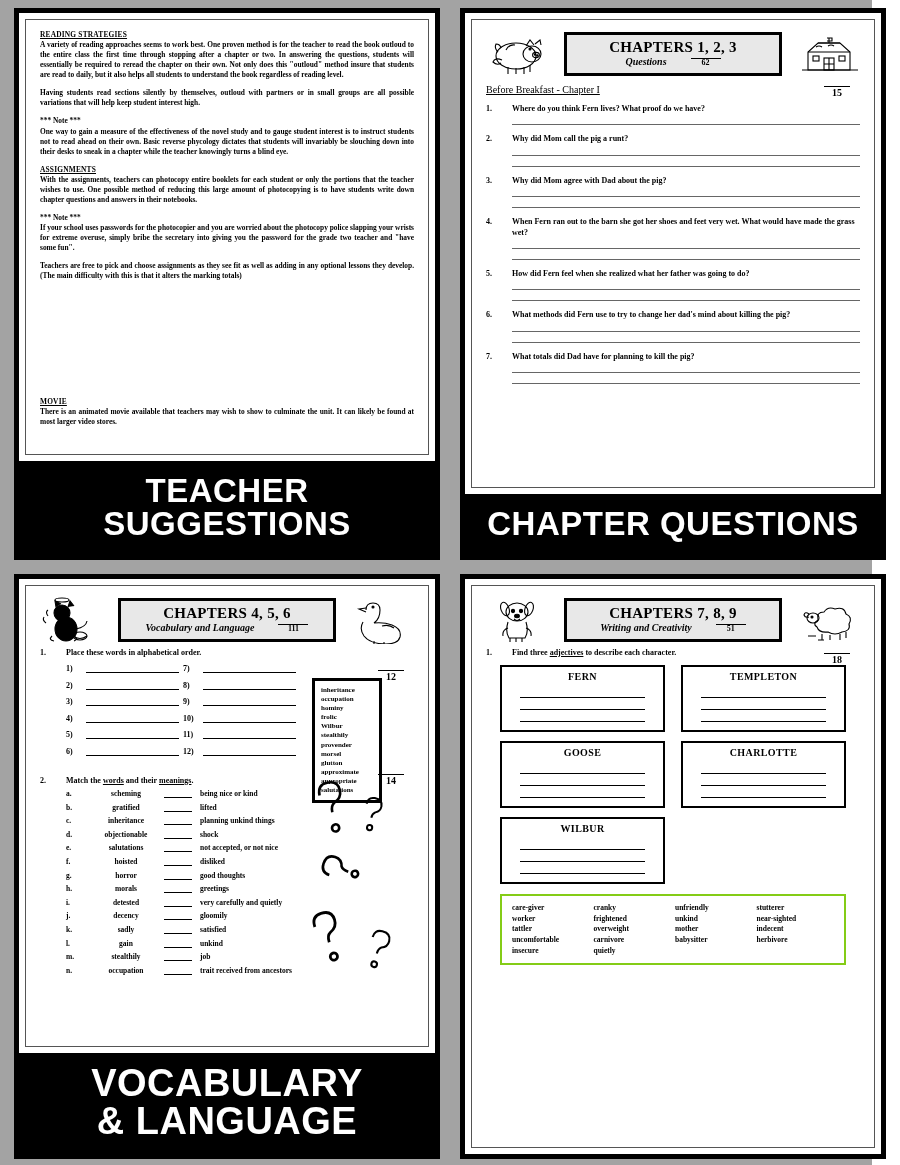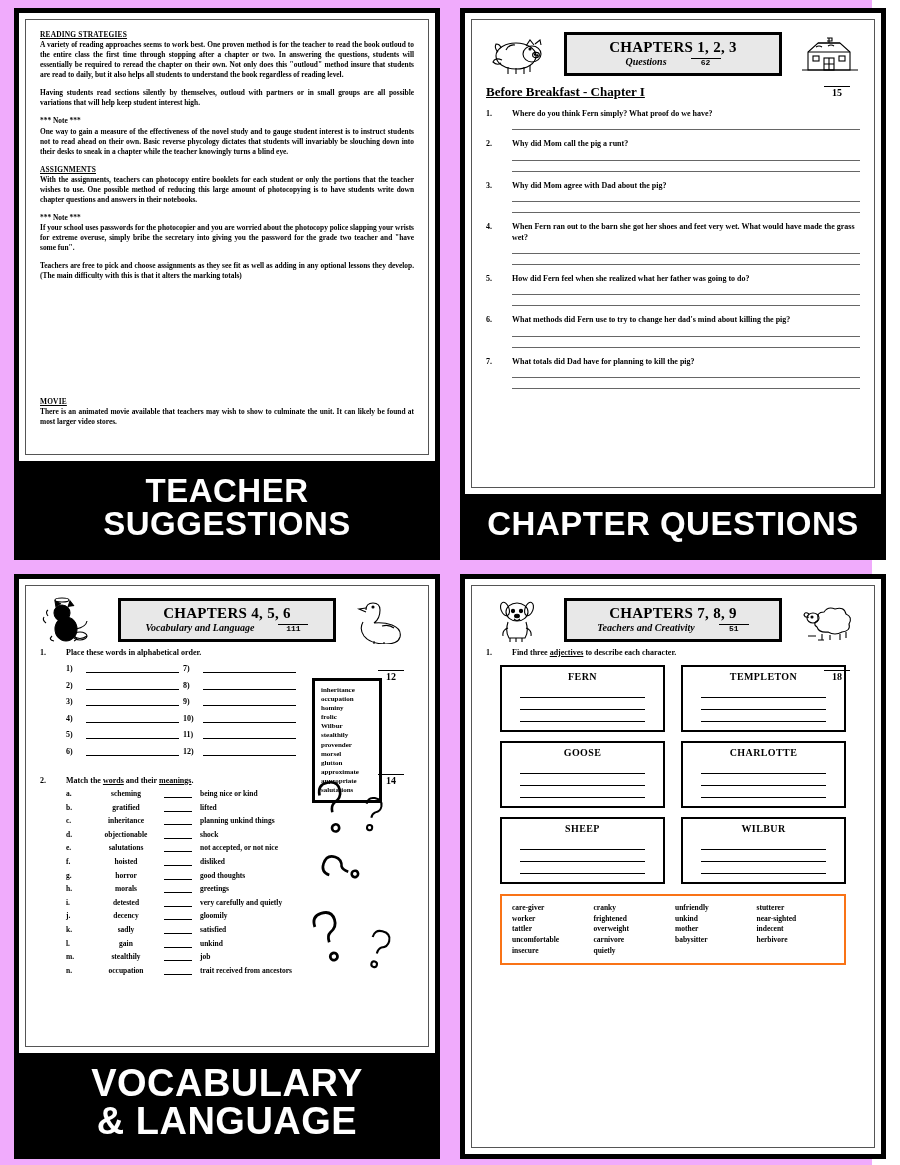--- a/index.html
+++ b/index.html
@@ -1,17 +1,17 @@
 <!DOCTYPE html>
 <html><head>
 <meta charset="utf-8">
 <style>
   html,body{margin:0;padding:0;background:#ffffff;}
   body{width:900px;height:1165px;font-family:"Liberation Serif",serif;color:#000;}
-  .sheet{position:relative;width:872px;height:1165px;background:#f0abfc;box-sizing:border-box;padding-left:16px;}
+  .sheet{position:relative;width:872px;height:1165px;background:#a3a3a3;box-sizing:border-box;padding-left:16px;}
 
   
   .grid{position:absolute;left:0;top:0;width:900px;height:1165px;display:grid;
         grid-template-columns:450px 450px;grid-template-rows:566px 599px;}
   .cell{position:relative;box-sizing:border-box;padding:8px 10px 6px 14px;}
   .cell.r{padding-left:10px;padding-right:14px;}
 
   .panel{position:relative;box-sizing:border-box;width:100%;height:100%;
          border:5px solid #000;background:#fff;display:flex;flex-direction:column;}
   .page{position:relative;flex:1 1 auto;margin:6px;border:1px solid #555;background:#fff;
@@ -34,28 +34,28 @@
   .wsheader{display:flex;align-items:center;gap:16px;margin-bottom:4px;}
   .clipart{width:62px;height:48px;flex:0 0 auto;}
   .clipart svg{display:block;width:100%;height:100%;}
   .titlebox{flex:1 1 auto;border:3px solid #000;background:#e8e8e8;
             padding:5px 10px 6px;position:relative;box-sizing:border-box;}
   .titlebox .t1{font-size:15px;font-weight:bold;text-align:center;line-height:1.05;letter-spacing:.3px;}
   .titlebox .row2{display:flex;align-items:flex-end;justify-content:center;gap:24px;margin-top:1px;}
   .titlebox .t2{font-size:10px;font-weight:bold;font-style:italic;}
   .scorebox{text-align:center;min-width:30px;}
   .scorebox .line{border-top:1px solid #000;width:30px;margin:0 auto;}
-  .scorebox .num{font-size:8px;font-weight:bold;line-height:1.1;font-family:Liberation Mono, monospace;}
+  .scorebox .num{font-size:8px;font-weight:bold;line-height:1.1;}
 
   .markright{position:absolute;right:10px;text-align:center;}
   .markright .line{border-top:1px solid #000;width:26px;}
   .markright .num{font-size:10px;font-weight:bold;line-height:1.2;}
 
   
-  .sechead{font-size:13px;font-weight:bold;text-decoration:underline;margin:6px 0 9px 0;}
+  .sechead{font-size:10px;font-weight:normal;text-decoration:underline;margin:6px 0 9px 0;}
   .qitem{display:flex;margin-bottom:3px;}
   .qnum{width:26px;flex:0 0 26px;font-size:8px;font-weight:bold;}
   .qtext{flex:1 1 auto;font-size:8px;font-weight:bold;line-height:1.3;}
   .ansline{border-bottom:1px solid #666;margin:10px 0 0 26px;height:0;}
   .qblock{margin-bottom:9px;}
   .vq{display:flex;margin-bottom:4px;}
   .vq .n{width:26px;flex:0 0 26px;font-size:8px;font-weight:bold;}
   .vq .txt{font-size:8px;font-weight:bold;}
   .alpha{display:flex;gap:4px;margin:6px 0 0 26px;}
   .acol{flex:1 1 auto;}
@@ -74,21 +74,21 @@
   .mrow .mean{font-size:7.5px;font-weight:bold;}
 
   .qmarks{position:absolute;right:8px;top:180px;width:110px;height:230px;pointer-events:none;}
   .qmarks svg{position:absolute;}
 
   
   .charGrid{display:grid;grid-template-columns:1fr 1fr;gap:9px 16px;margin:8px 14px 0 14px;}
   .charbox{border:2px solid #000;padding:4px 8px 8px;box-sizing:border-box;}
   .charbox .cname{font-size:10px;font-weight:bold;text-align:center;letter-spacing:.4px;margin-bottom:4px;}
   .charbox .cl{border-bottom:1.4px solid #000;height:11px;margin:0 10px;}
-  .bank{margin:10px 14px 12px 14px;border:2px solid #f97316;padding:7px 10px;box-sizing:border-box;
+  .bank{margin:10px 14px 12px 14px;border:2px solid #84cc16;padding:7px 10px;box-sizing:border-box;
         display:flex;gap:4px;}
   .bank .col{flex:1 1 0;}
   .bank .col div{font-size:7.5px;font-weight:bold;line-height:1.42;}
 </style>
 </head>
 <body>
 
 <div class="sheet">
  <div class="grid">
 
@@ -174,21 +174,21 @@
         <div class="markright" style="top:2px;">
           <div class="line"></div>
           <div class="num">15</div>
         </div>
       </div>
 
       <div>
         <div class="qblock">
           <div class="qitem">
                     <div class="qnum">1.</div>
-          <div class="qtext">Where do you think Fern simply?  What proof do we have?</div>
+          <div class="qtext">Where do you think Fern lives?  What proof do we have?</div>
                   </div>
           <div class="ansline"></div>
         </div>
         <div class="qblock">
           <div class="qitem">
                     <div class="qnum">2.</div>
           <div class="qtext">Why did Mom call the pig a runt?</div>
                   </div>
           <div class="ansline"></div>
           <div class="ansline"></div>
@@ -525,21 +525,21 @@
             <path d="M28 23 q3 3 6 0"></path>
             <path d="M22 26 q-3 10 1 16 h16 q4 -6 1 -16"></path>
             <path d="M22 32 q-6 2 -5 8 M40 32 q6 2 5 8"></path>
             <path d="M24 42 v4 M30 42 v4 M36 42 v4"></path>
           </g>
                   </svg>
         </div>
         <div class="titlebox">
           <div class="t1">CHAPTERS 7, 8, 9</div>
           <div class="row2">
-            <div class="t2">Teachers and Creativity</div>
+            <div class="t2">Writing and Creativity</div>
             <div class="scorebox">
               <div class="line"></div>
               <div class="num">51</div>
             </div>
           </div>
         </div>
         <div class="clipart">
           <svg viewBox="0 0 62 48">
                     <g fill="none" stroke="#000" stroke-width="1.1">
             <path d="M20 24 q-2 -8 6 -8 q4 -6 11 -3 q9 -3 11 5 q7 3 3 10 q2 7 -7 8 q-7 4 -14 0 q-9 1 -11 -5 q-5 -3 1 -7"></path>
@@ -551,21 +551,21 @@
           </g>
                   </svg>
         </div>
       </div>
 
       <div style="position:relative;">
         <div class="vq">
           <div class="n">1.</div>
           <div class="txt"><span>Find three </span><u>adjectives</u><span> to describe each character.</span></div>
         </div>
-        <div class="markright" style="top:22px;">
+        <div class="markright" style="top:5px;">
           <div class="line"></div>
           <div class="num">18</div>
         </div>
       </div>
 
       <div class="charGrid">
         <div class="charbox">
           <div class="cname">FERN</div>
           <div class="cl"></div>
                   <div class="cl"></div>
@@ -578,26 +578,20 @@
                   <div class="cl"></div>
         </div>
         <div class="charbox">
           <div class="cname">GOOSE</div>
           <div class="cl"></div>
                   <div class="cl"></div>
                   <div class="cl"></div>
         </div>
         <div class="charbox">
           <div class="cname">CHARLOTTE</div>
-          <div class="cl"></div>
-                  <div class="cl"></div>
-                  <div class="cl"></div>
-        </div>
-        <div class="charbox">
-          <div class="cname">SHEEP</div>
           <div class="cl"></div>
                   <div class="cl"></div>
                   <div class="cl"></div>
         </div>
         <div class="charbox">
           <div class="cname">WILBUR</div>
           <div class="cl"></div>
                   <div class="cl"></div>
                   <div class="cl"></div>
         </div>

